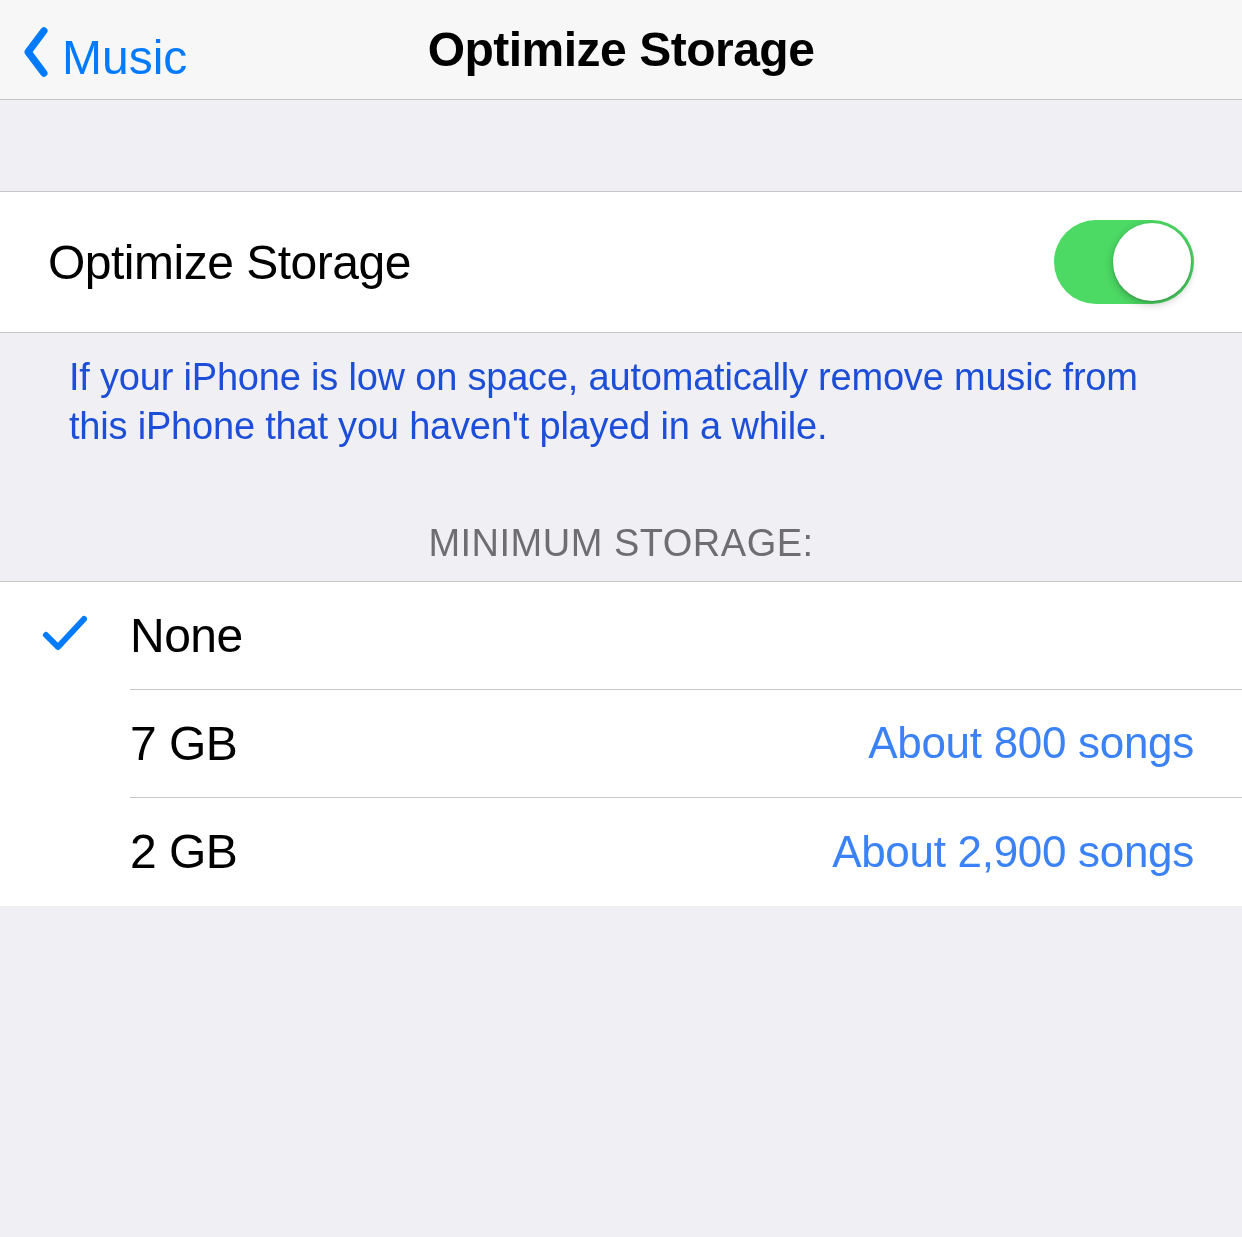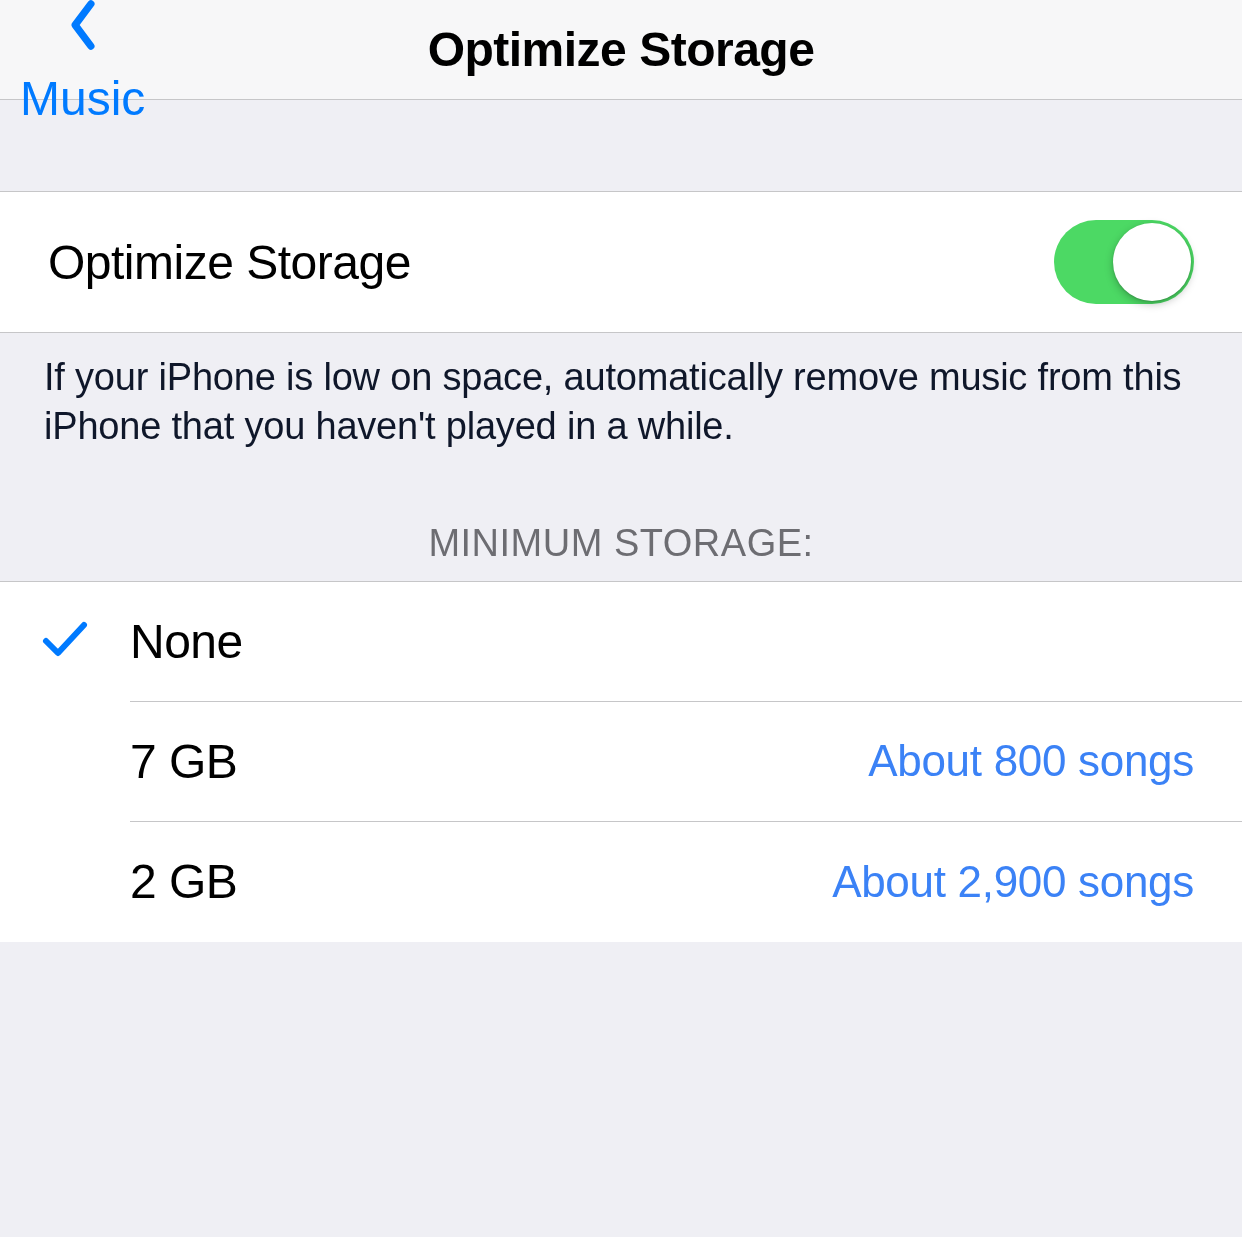--- a/index.html
+++ b/index.html
@@ -20,30 +20,29 @@
       background: #f7f7f8;
       border-bottom: 1px solid #c6c6c8;
       position: relative;
       display: flex;
       align-items: center;
       justify-content: center;
     }
     .nav-back {
       position: absolute;
       left: 20px;
-      top: 0;
+      top: 8px;
       height: 100%;
       display: flex;
       align-items: center;
       gap: 10px;
       color: #007aff;
       font-size: 48px;
       font-weight: 400;
       cursor: pointer;
-      flex-direction: column;
     }
     .nav-back svg {
       width: 32px;
       height: 50px;
     }
     .nav-title {
       font-size: 48px;
       font-weight: 600;
       color: #000;
       letter-spacing: -0.5px;
@@ -83,41 +82,41 @@
       position: absolute;
       width: 78px;
       height: 78px;
       background: #fff;
       border-radius: 50%;
       top: 3px;
       right: 3px;
       box-shadow: 0 3px 8px rgba(0,0,0,0.25), 0 1px 2px rgba(0,0,0,0.15);
     }
     .footer-text {
-      padding: 20px 48px 0 44px;
+      padding: 20px 48px 0 69px;
       font-size: 38px;
-      color: #0f172a;
+      color: #1d4ed8;
       line-height: 1.3;
       letter-spacing: -0.2px;
     }
     .section-header {
       padding: 70px 48px 16px 48px;
       font-size: 38px;
       color: #6d6d72;
       letter-spacing: 0.5px;
       text-align: center;
     }
     .list {
       background: #fff;
       border-top: 1px solid #c6c6c8;
     }
     .list-row {
       display: flex;
       align-items: center;
-      height: 120px;
+      height: 108px;
       position: relative;
       cursor: pointer;
       text-align: center;
     }
     .check-col {
       width: 130px;
       display: flex;
       align-items: center;
       justify-content: center;
       flex-shrink: 0;

